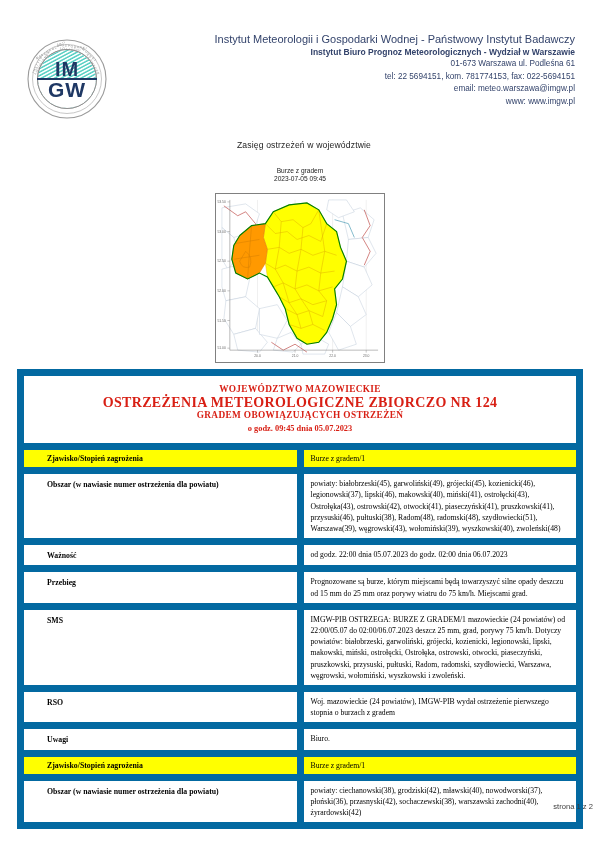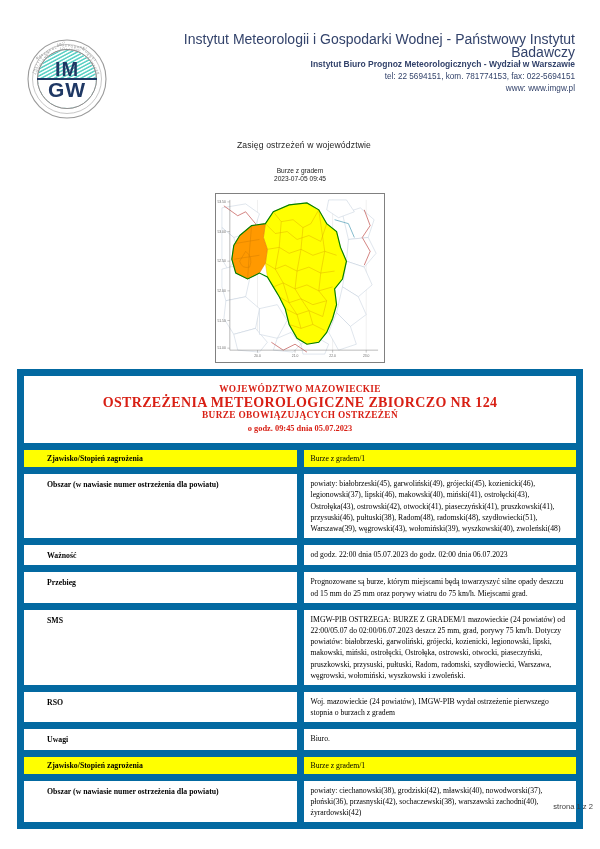--- a/index.html
+++ b/index.html
@@ -32,21 +32,21 @@
 
   .org-block {
     position: absolute;
     right: 25px; top: 33px;
     width: 400px;
     text-align: right;
     color: #33436b;
     font-size: 8.2px;
     line-height: 12.6px;
   }
-  .org-line-1 { font-size: 14px; }
+  .org-line-1 { font-size: 11px; }
   .org-line-2 { font-weight: bold; font-size: 8.5px; }
   .org-line-3, .org-line-4, .org-line-5, .org-line-6 { font-size: 8.2px; }
 
   
   .map-section {
     position: absolute;
     left: 0; top: 140px;
     width: 600px;
   }
   .map-heading {
@@ -164,21 +164,23 @@
         <text transform="translate(41,41) rotate(122) translate(0,31)" text-anchor="middle">P A Ń S T W O W Y</text>
         <text transform="translate(41,41) rotate(186) translate(0,31)" text-anchor="middle">I N S T Y T U T</text>
         <text transform="translate(41,41) rotate(240) translate(0,31)" text-anchor="middle">B A D A W C Z Y</text>
       </g>
     </svg>
   </div>
 
   <div class="org-block">
     <div class="org-line-1">Instytut Meteorologii i Gospodarki Wodnej - Państwowy Instytut Badawczy</div>
     <div class="org-line-2">Instytut Biuro Prognoz Meteorologicznych - Wydział w Warszawie</div>
+    <div class="org-line-3">01-673 Warszawa ul. Podleśna  61</div>
     <div class="org-line-4">tel: 22 5694151, kom. 781774153, fax: 022-5694151</div>
+    <div class="org-line-5">email: meteo.warszawa@imgw.pl</div>
     <div class="org-line-6">www: www.imgw.pl</div>
   </div>
 </div>
 
 <div class="map-section">
   <div class="map-heading">Zasięg ostrzeżeń  w województwie</div>
   <div class="map-sub">
     <div>Burze z gradem</div>
     <div>2023-07-05 09:45</div>
   </div>
@@ -285,21 +287,21 @@
     </svg>
   </div>
 </div>
 
 <table class="doc-table">
   <tbody>
     <tr>
       <td class="title-cell" colspan="2">
         <div class="title-l1">WOJEWÓDZTWO MAZOWIECKIE</div>
         <div class="title-l2">OSTRZEŻENIA METEOROLOGICZNE  ZBIORCZO  NR 124</div>
-        <div class="title-l3">BURZE  OBOWIĄZUJĄCYCH OSTRZEŻEŃ</div>
+        <div class="title-l3">GRADEM  OBOWIĄZUJĄCYCH OSTRZEŻEŃ</div>
         <div class="title-l4">o godz. 09:45 dnia 05.07.2023</div>
       </td>
     </tr>
 
     <tr class="hazard-row">
       <td class="label-col">Zjawisko/Stopień zagrożenia</td>
       <td class="val-col">Burze z gradem/1</td>
     </tr>
     <tr>
       <td class="label-col">Obszar (w nawiasie numer ostrzeżenia dla powiatu)</td>

